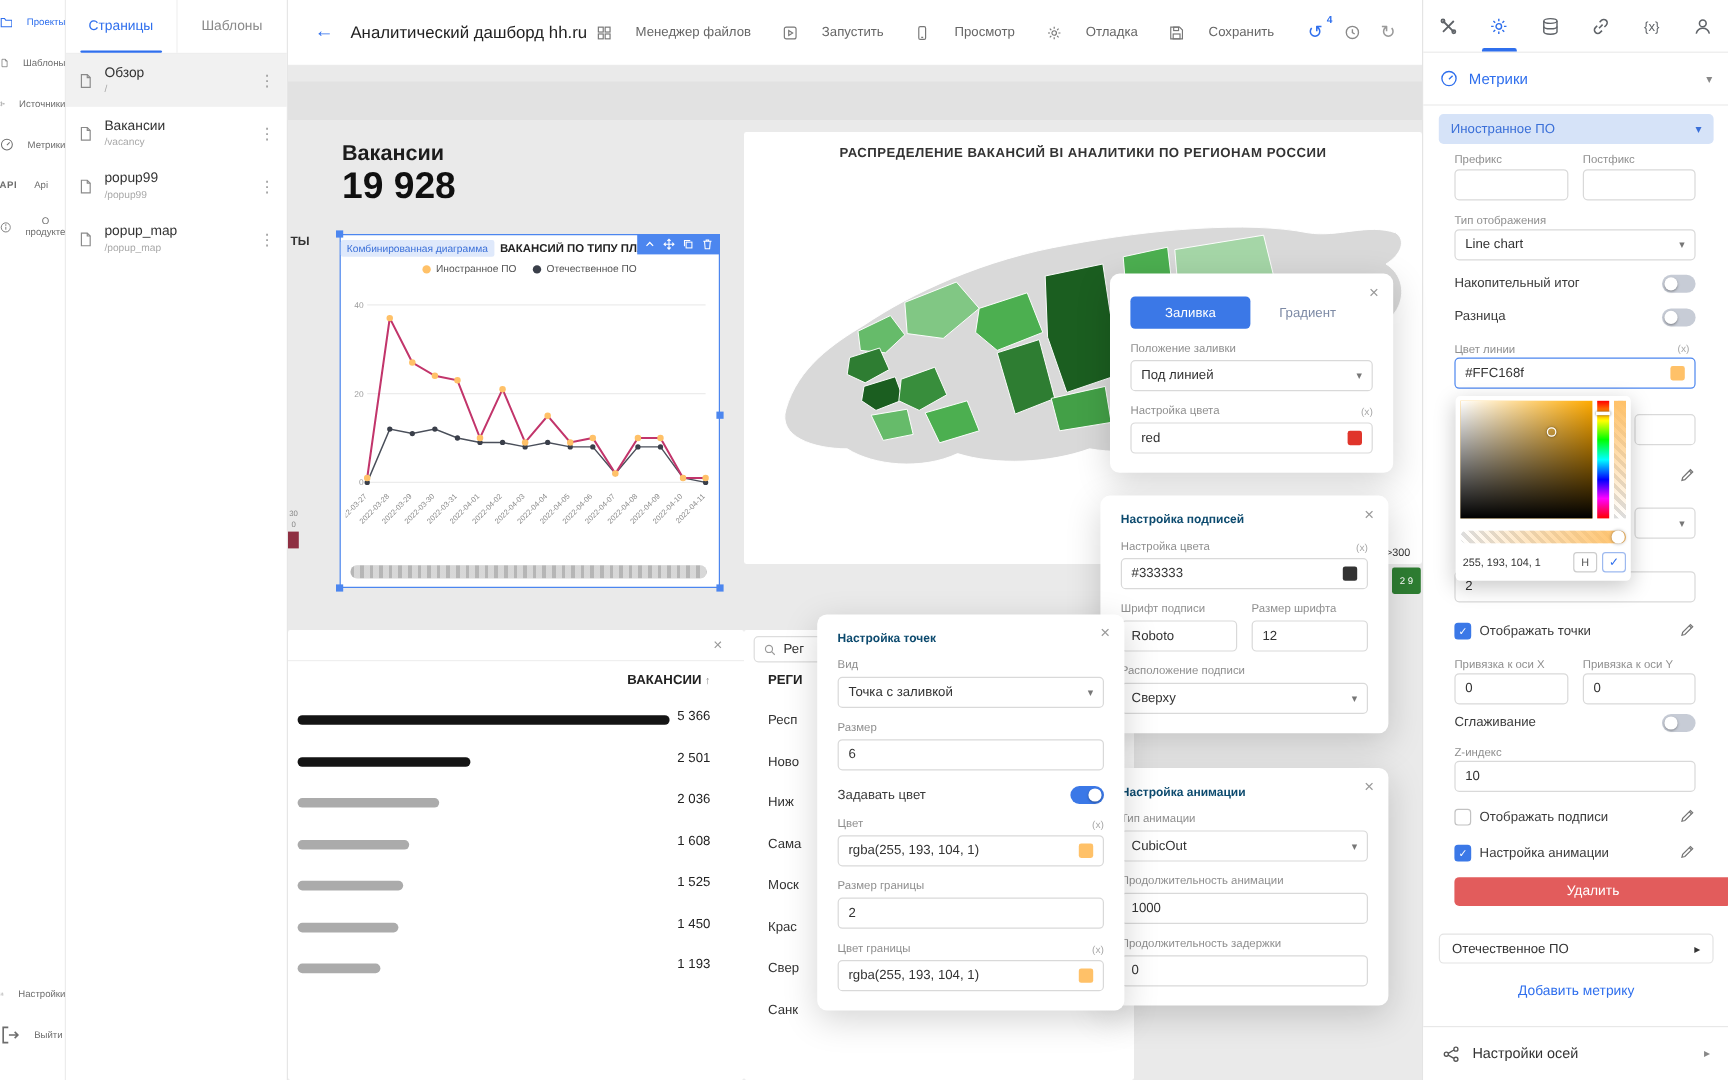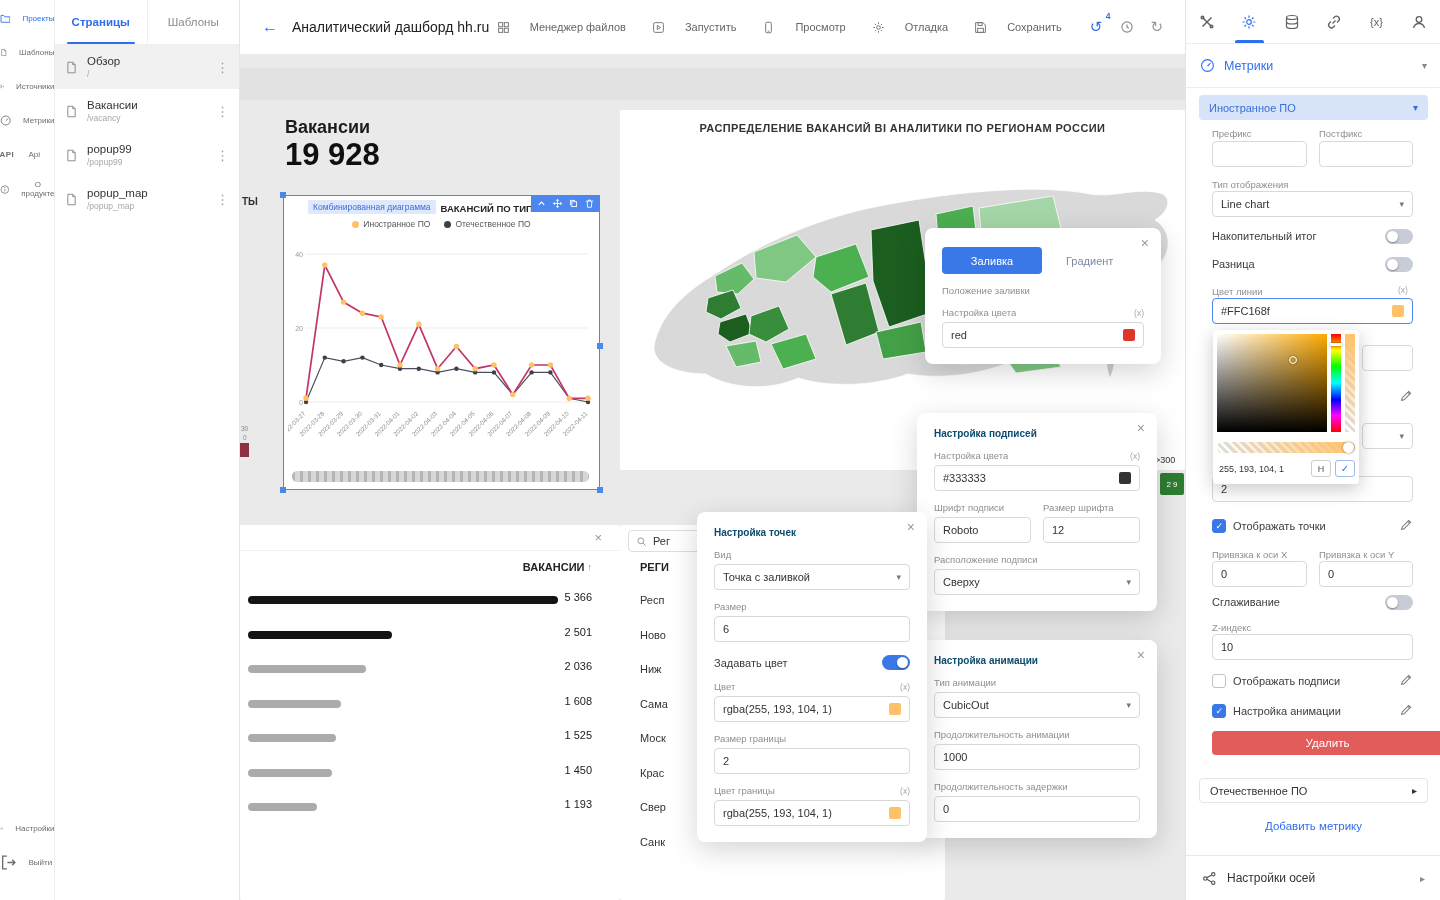--- a/index.html
+++ b/index.html
@@ -16,21 +16,21 @@
 .rail-spacer{flex:1}
 .rail-item{display:flex;flex-direction:row;align-items:center;gap:12px;margin-bottom:17px;color:#6d6d6d;cursor:pointer;width:55px}
 .rail-item .ric,.rail-item .ic{width:17px;height:17px}
 .rail-item .rlb{font-size:8px;text-align:center}
 .rail-item.active{color:#2f6fed}
 
 #pages{position:absolute;left:55px;top:0;width:185px;height:900px;background:#fff;border-right:1px solid #e6e6e6;z-index:9}
 #pages .tabs{display:flex;height:45px;border-bottom:1px solid #eee}
 #pages .tab{flex:1;display:flex;align-items:center;justify-content:center;font-size:11.5px;color:#8a8a8a;position:relative;cursor:pointer}
 #pages .tab+.tab{border-left:1px solid #f0f0f0}
-#pages .tab.active{color:#2f6fed;font-weight:700}
+#pages .tab.active{color:#2f6fed;font-weight:400}
 #pages .tab.active::after{content:"";position:absolute;left:12px;right:12px;bottom:0;height:2.5px;background:#2f6fed;border-radius:2px}
 .newpage{height:42px;display:flex;align-items:center;justify-content:space-between;padding:0 14px;border-bottom:1px solid #eee;color:#2f6fed;font-size:11.5px;cursor:pointer}
 .npic{width:15px;height:15px;color:#2f6fed}
 .page-item{height:44px;display:flex;align-items:center;padding:0 10px;gap:9px;cursor:pointer}
 .page-item.selected{background:#f1f1f1}
 .page-item .pic{width:13px;height:15px;color:#8a8a8a;flex:none}
 .pt{font-size:11.5px;color:#333}
 .pp{font-size:8.5px;color:#a8a8a8;margin-top:2px}
 .kebab{margin-left:auto;color:#9a9a9a;font-size:13px;cursor:pointer}
 
@@ -51,21 +51,21 @@
 .edget{position:absolute;font-size:6.5px;color:#888}
 .edgebar{position:absolute;left:0;top:388px;width:9px;height:14px;background:#8e2f42}
 .kpi-t{position:absolute;left:45px;top:62px;font-size:18px;font-weight:700;color:#1c1c1c}
 .kpi-v{position:absolute;left:45px;top:82px;font-size:31px;font-weight:700;color:#101010}
 .widget{position:absolute;background:#fff;border-radius:2px}
 
 #chart-widget{left:43px;top:140px;width:317px;height:295px;border:1.5px solid #4c86ef}
 .handle{position:absolute;width:6px;height:6px;background:#4c86ef;z-index:4}
 .selbar{position:absolute;top:-1px;right:-1px;height:17px;background:#4c86ef;display:flex;align-items:center;gap:5px;padding:0 5px;z-index:5}
 .si{width:11px;height:11px;color:#fff;cursor:pointer}
-.chead{display:flex;align-items:flex-end;gap:5px;padding:4px 24px 0}
+.chead{display:flex;align-items:center;gap:5px;padding:4px 0 0}
 .chip{background:#dfe9fb;color:#3a6fd8;font-size:8.5px;padding:2px 5px;border-radius:2px;white-space:nowrap}
 .ctitle{font-size:9.5px;font-weight:700;color:#222;white-space:nowrap;overflow:hidden;max-width:170px}
 .legend{display:flex;justify-content:center;gap:14px;margin-top:5px}
 .lg-item{display:flex;align-items:center;gap:4px;font-size:8.5px;color:#555}
 .lg-dot{width:7px;height:7px;border-radius:50%}
 #linechart{position:absolute;left:4px;top:52px;width:308px;height:210px}
 .navstrip{position:absolute;left:8px;bottom:7px;width:297px;height:11px;border-radius:6px;background:#dcdcdc;overflow:hidden}
 .navstrip::after{content:"";position:absolute;inset:0;background:repeating-linear-gradient(90deg,#a9a9a9 0 3px,#d6d6d6 3px 8px);opacity:.75}
 
 #map-widget{left:380px;top:55px;width:565px;height:360px}
@@ -568,20 +568,23 @@
 
   <div class="popup" style="left:925px;top:228px;width:236px;z-index:20">
     <span class="g-x"></span>
     <div class="pfill-tabs">
       <div class="btn-primary">Заливка</div>
       <div class="btn-ghost">Градиент</div>
     </div>
     <div class="plbl">
         <span>Положение заливки</span>
       </div>
+    <div class="pinp sel">
+        <span>Под линией</span>
+      </div>
     <div class="plbl">
         <span>Настройка цвета</span>
         <span class="fxb2">(x)</span>
       </div>
     <div class="pinp">
         <span>red</span>
         <span class="swatch" style="background: rgb(224, 53, 43);"></span>
       </div>
   </div>
 
@@ -615,21 +618,21 @@
       </div>
     </div>
     <div class="plbl">
         <span>Расположение подписи</span>
       </div>
     <div class="pinp sel">
         <span>Сверху</span>
       </div>
   </div>
 
-  <div class="popup" style="left:697px;top:512px;width:230px;z-index:22">
+  <div class="popup" style="left:681px;top:512px;width:256px;z-index:22">
     <span class="g-x"></span>
     <h3>Настройка точек</h3>
     <div class="plbl">
         <span>Вид</span>
       </div>
     <div class="pinp sel">
         <span>Точка с заливкой</span>
       </div>
     <div class="plbl">
         <span>Размер</span>

